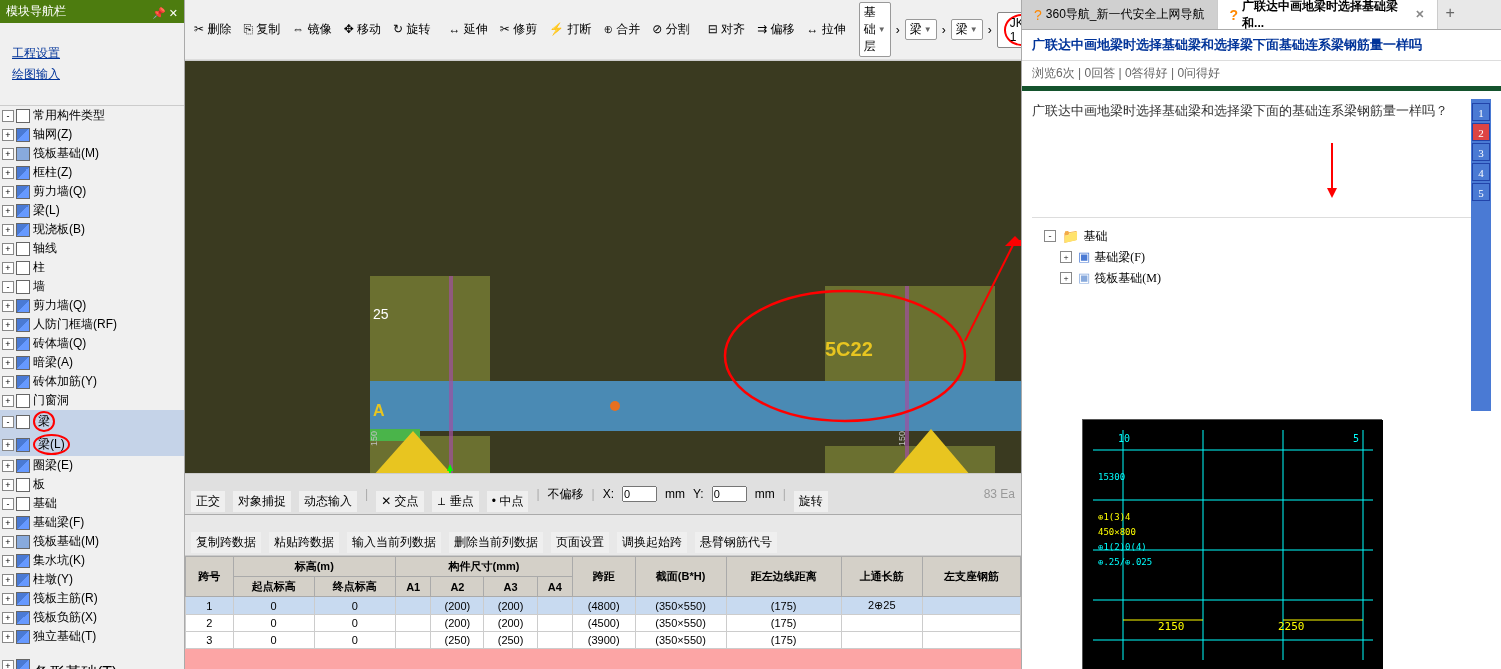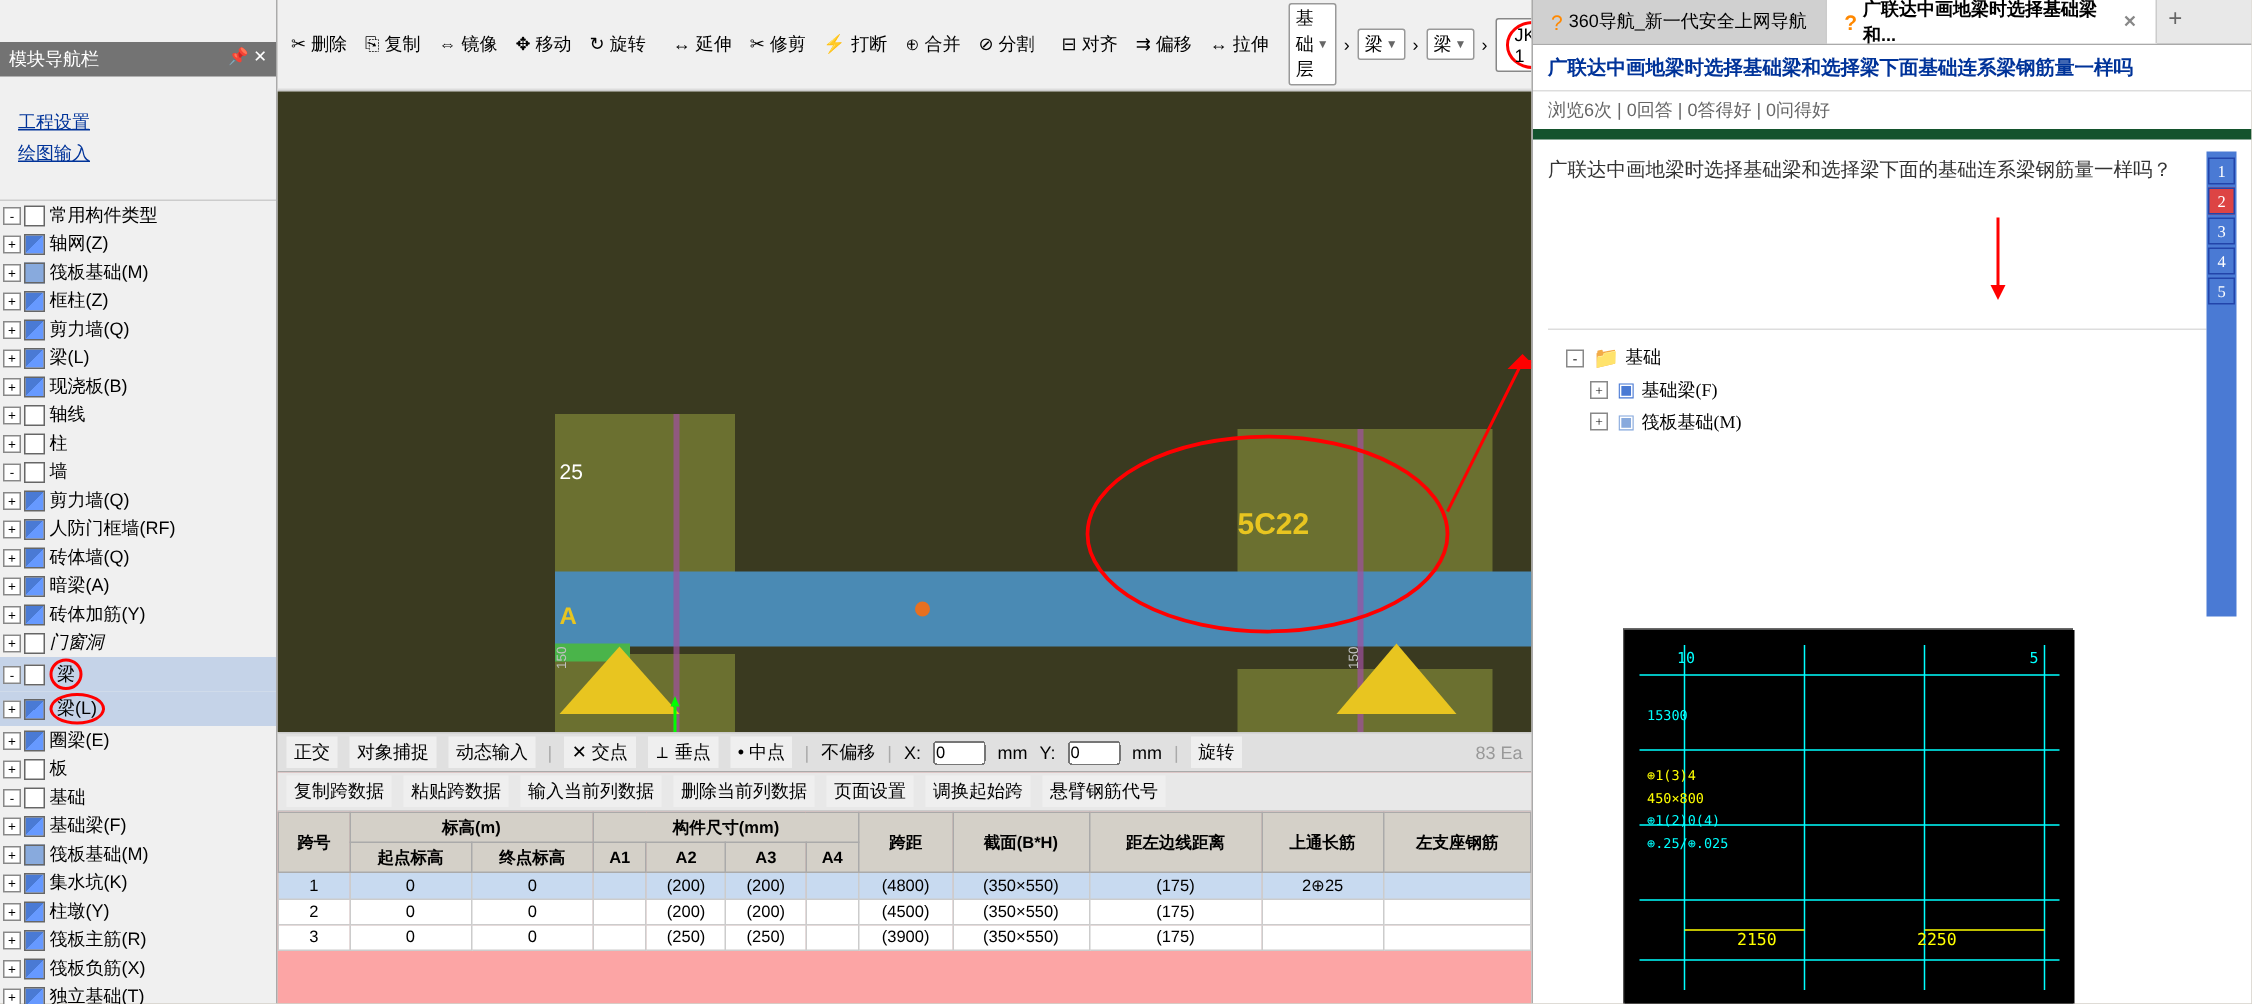--- a/index.html
+++ b/index.html
@@ -1,20 +1,20 @@
 <!DOCTYPE html>
 <html><head>
   <meta charset="utf-8">
   <style>
     * { margin: 0; padding: 0; box-sizing: border-box; }
     body { font-family: 'Microsoft YaHei', SimSun, sans-serif; font-size: 12px; background: #d4d0c8; width: 1501px; height: 669px; overflow: hidden; display: flex; }
 
     
     #left-panel { width: 185px; background: #f0f0f0; border-right: 1px solid #aaa; display: flex; flex-direction: column; flex-shrink: 0; }
-    #nav-title { background: #737373; color: #fff; font-size: 12px; padding: 3px 6px; display: flex; justify-content: space-between; align-items: flex-start; margin-top: 28px; }
+    #nav-title { background: #4d7c0f; color: #fff; font-size: 12px; padding: 3px 6px; display: flex; justify-content: space-between; align-items: flex-end; }
     #nav-title-btns { display: flex; gap: 3px; }
     #nav-title-btns span { cursor: pointer; color: #fff; font-size: 11px; }
     #project-settings { padding: 20px 8px; border-bottom: 1px solid #ccc; }
     #project-settings div { padding: 2px 4px; cursor: pointer; color: #003399; text-decoration: underline; font-size: 12px; }
     #tree-container { overflow-y: auto; overflow-x: hidden; flex: 1; }
     .tree-indent-1 { padding-left: 14px; }
 
     
     #main-area { flex: 1; display: flex; flex-direction: column; overflow: hidden; }
 
@@ -32,34 +32,34 @@
     .toolbar-sep { width: 1px; height: 18px; background: #aaa; margin: 0 2px; }
     .toolbar-dropdown { background: #fff; border: 1px solid #999; border-radius: 2px; padding: 1px 4px; font-size: 12px; cursor: pointer; display: flex; align-items: center; gap: 2px; }
     .dropdown-arrow { font-size: 8px; color: #666; }
 
     
     #canvas-area { flex: 1; background: #3a3a20; position: relative; overflow: hidden; }
 
     
     #bottom-area { background: #fca5a5; border-top: 1px solid #aaa; height: 155px; display: flex; flex-direction: column; }
     #bottom-toolbar { display: flex; align-items: center; padding: 2px 6px; gap: 8px; background: #e8e8e8; border-bottom: 1px solid #ccc; }
-    .bottom-btn { font-size: 12px; cursor: pointer; padding: 1px 4px; border: 1px solid transparent; }
+    .bottom-btn { font-size: 12px; cursor: pointer; padding: 1px 4px; border: 1px solid transparent; margin-top: 15px; }
     #data-table { overflow-x: auto; flex: 1; }
     table { width: 100%; border-collapse: collapse; font-size: 11px; }
     th { background: #d4d0c8; border: 1px solid #aaa; padding: 2px 4px; font-weight: bold; text-align: center; }
     td { border: 1px solid #ccc; padding: 2px 4px; text-align: center; }
     tr:nth-child(1) td { background: #c8daf0; }
     tr:nth-child(2) td, tr:nth-child(3) td { background: #fff; }
     #status-bar { display: flex; align-items: center; padding: 2px 6px; background: #e0e0e0; border-top: 1px solid #ccc; gap: 8px; font-size: 12px; }
 
     
     #right-panel { width: 480px; display: flex; flex-direction: column; border-left: 1px solid #aaa; background: #fff; flex-shrink: 0; }
     #right-header { background: #fff; padding: 6px 10px; border-bottom: 1px solid #ddd; }
     #right-header h3 { font-size: 13px; color: #003399; font-weight: bold; line-height: 1.4; }
-    #right-stats { display: flex; gap: 8px; font-size: 12px; color: #666; padding: 4px 10px; border-bottom: 7px solid #14532d; }
+    #right-stats { display: flex; gap: 8px; font-size: 12px; color: #666; padding: 4px 10px; border-bottom: 5px solid #14532d; }
     #right-content { flex: 1; overflow-y: auto; padding: 8px 10px; }
     #right-question { font-size: 13px; line-height: 1.8; color: #333; }
     #cad-image { background: #000; width: 300px; height: 250px; position: relative; border: 1px solid #555; margin-left: 60px; }
     #sidebar-right-btns { width: 20px; background: #4a7ad4; display: flex; flex-direction: column; align-items: center; padding-top: 4px; gap: 2px; }
     .sidebar-right-btn { width: 18px; height: 18px; background: #4a7ad4; color: #fff; font-size: 11px; text-align: center; line-height: 18px; cursor: pointer; border: 1px solid #2244aa; }
 
     
     #tree-container::-webkit-scrollbar { width: 8px; }
     #tree-container::-webkit-scrollbar-track { background: #f0f0f0; }
     #tree-container::-webkit-scrollbar-thumb { background: #bbb; }
@@ -172,21 +172,21 @@
     </div>
     <div class="tree-row tree-indent-1">
       <span class="expand-btn">+</span>
       <span class="icon-sq icon-sq-blue"></span>
       <span style="font-size:12px;margin-left:3px;">砖体加筋(Y)</span>
     </div>
 
     <div class="tree-row">
       <span class="expand-btn">+</span>
       <span class="icon-sq icon-sq-grid"></span>
-      <span style="font-size:12px;margin-left:3px;font-style:italic;">门窗洞</span>
+      <span style="font-size:12px;margin-left:3px;">门窗洞</span>
     </div>
 
     <div class="tree-row" style="background:#c5d3e8;">
       <span class="expand-btn">-</span>
       <span class="icon-sq icon-sq-grid"></span>
       <span style="font-size:12px;margin-left:3px;border:2px solid red;border-radius:50%;padding:0 3px;">梁</span>
     </div>
     <div class="tree-row tree-indent-1 selected" style="background:#c5d3e8;">
       <span class="expand-btn">+</span>
       <span class="icon-sq icon-sq-blue"></span>

